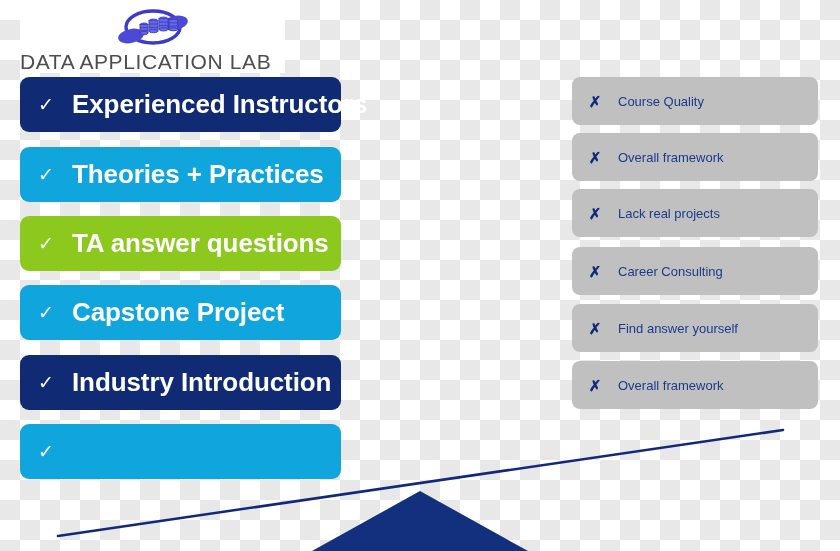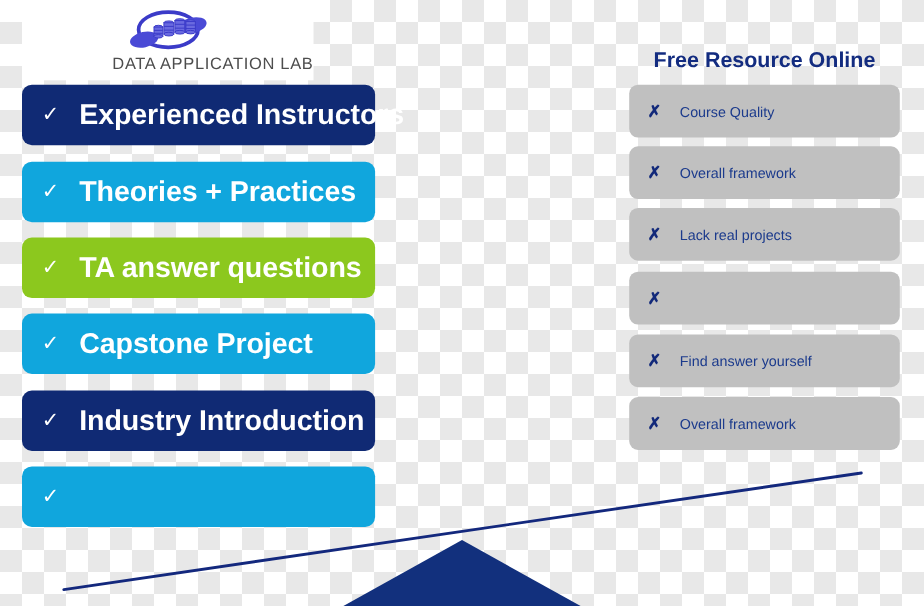--- a/index.html
+++ b/index.html
@@ -43,22 +43,22 @@
     top: 6px;
     transform: translateX(-50%);
     width: 84px;
     height: 44px;
   }
   #logo-wordmark {
     position: absolute;
     left: 0;
     right: 0;
     top: 50px;
-    text-align: right;
-    font-size: 15px;
+    text-align: left;
+    font-size: 21px;
     letter-spacing: 0.6px;
     color: #4d4d4d;
     font-weight: 400;
     white-space: nowrap;
   }
 
   .left-pill {
     position: absolute;
     left: 20px;
     width: 321px;
@@ -205,39 +205,39 @@
 
   <div class="left-pill" style="top:355px;background:#102a74;">
     <span class="tick">✓</span>
     <span class="lbl">Industry Introduction</span>
   </div>
 
   <div class="left-pill" style="top:424px;background:#10a6dd;">
     <span class="tick">✓</span>
   </div>
 
-  <div id="right-heading">Free Resource Online</div>
 
   <div class="right-pill" style="top:77px;">
     <span class="xmark">✗</span>
     <span class="lbl">Course Quality</span>
   </div>
 
   <div class="right-pill" style="top:133px;">
     <span class="xmark">✗</span>
     <span class="lbl">Overall framework</span>
   </div>
 
   <div class="right-pill" style="top:189px;">
     <span class="xmark">✗</span>
     <span class="lbl">Lack real projects</span>
   </div>
 
   <div class="right-pill" style="top:247px;">
     <span class="xmark">✗</span>
+    <span class="lbl">Career Consulting</span>
   </div>
 
   <div class="right-pill" style="top:304px;">
     <span class="xmark">✗</span>
     <span class="lbl">Find answer yourself</span>
   </div>
 
   <div class="right-pill" style="top:361px;">
     <span class="xmark">✗</span>
     <span class="lbl">Overall framework</span>

